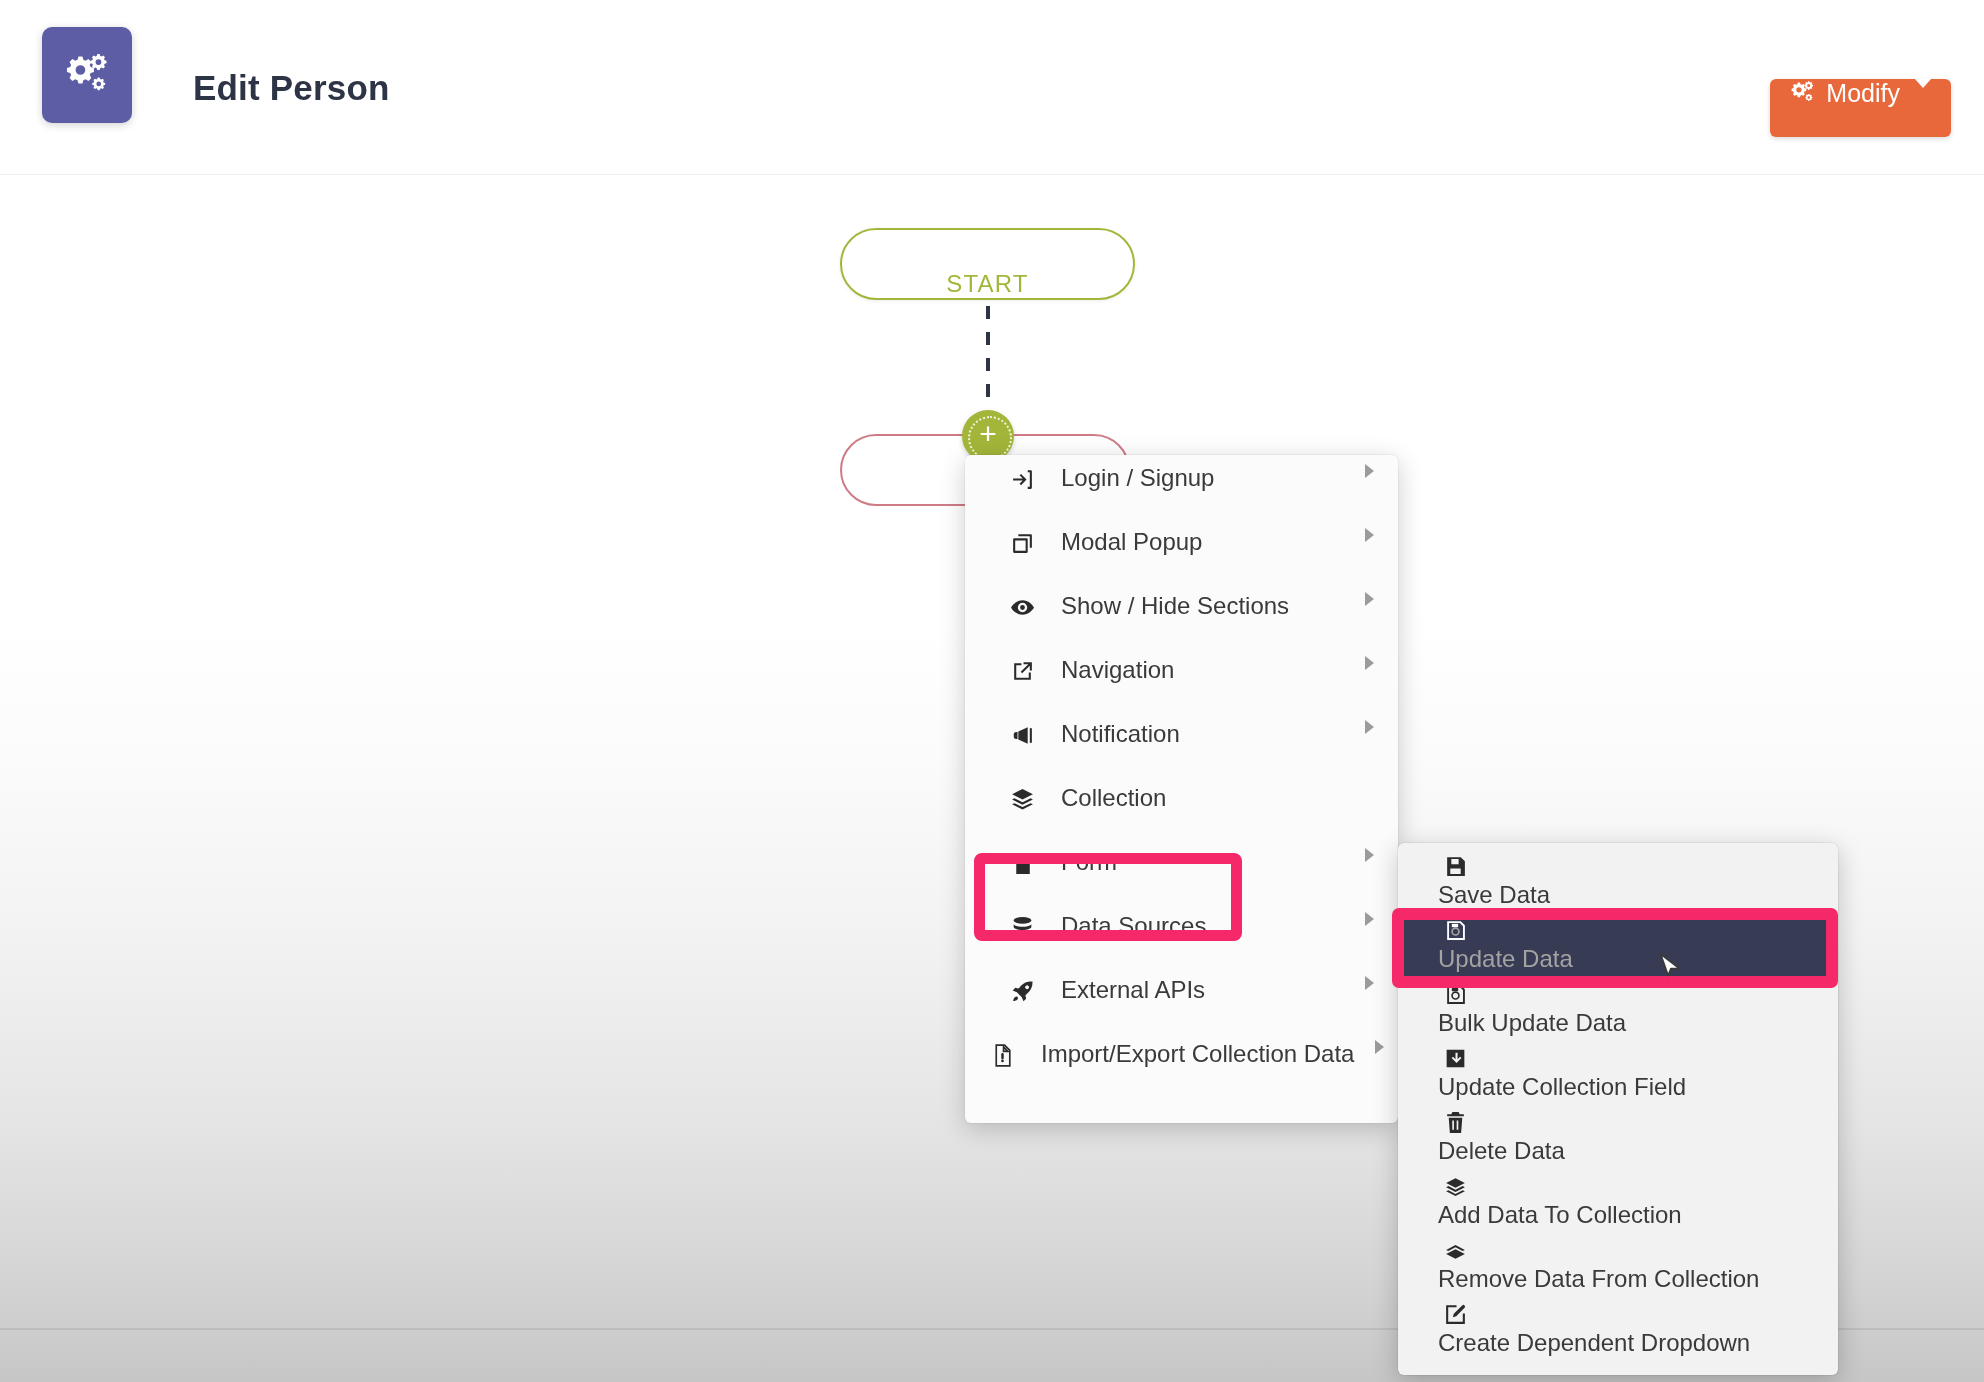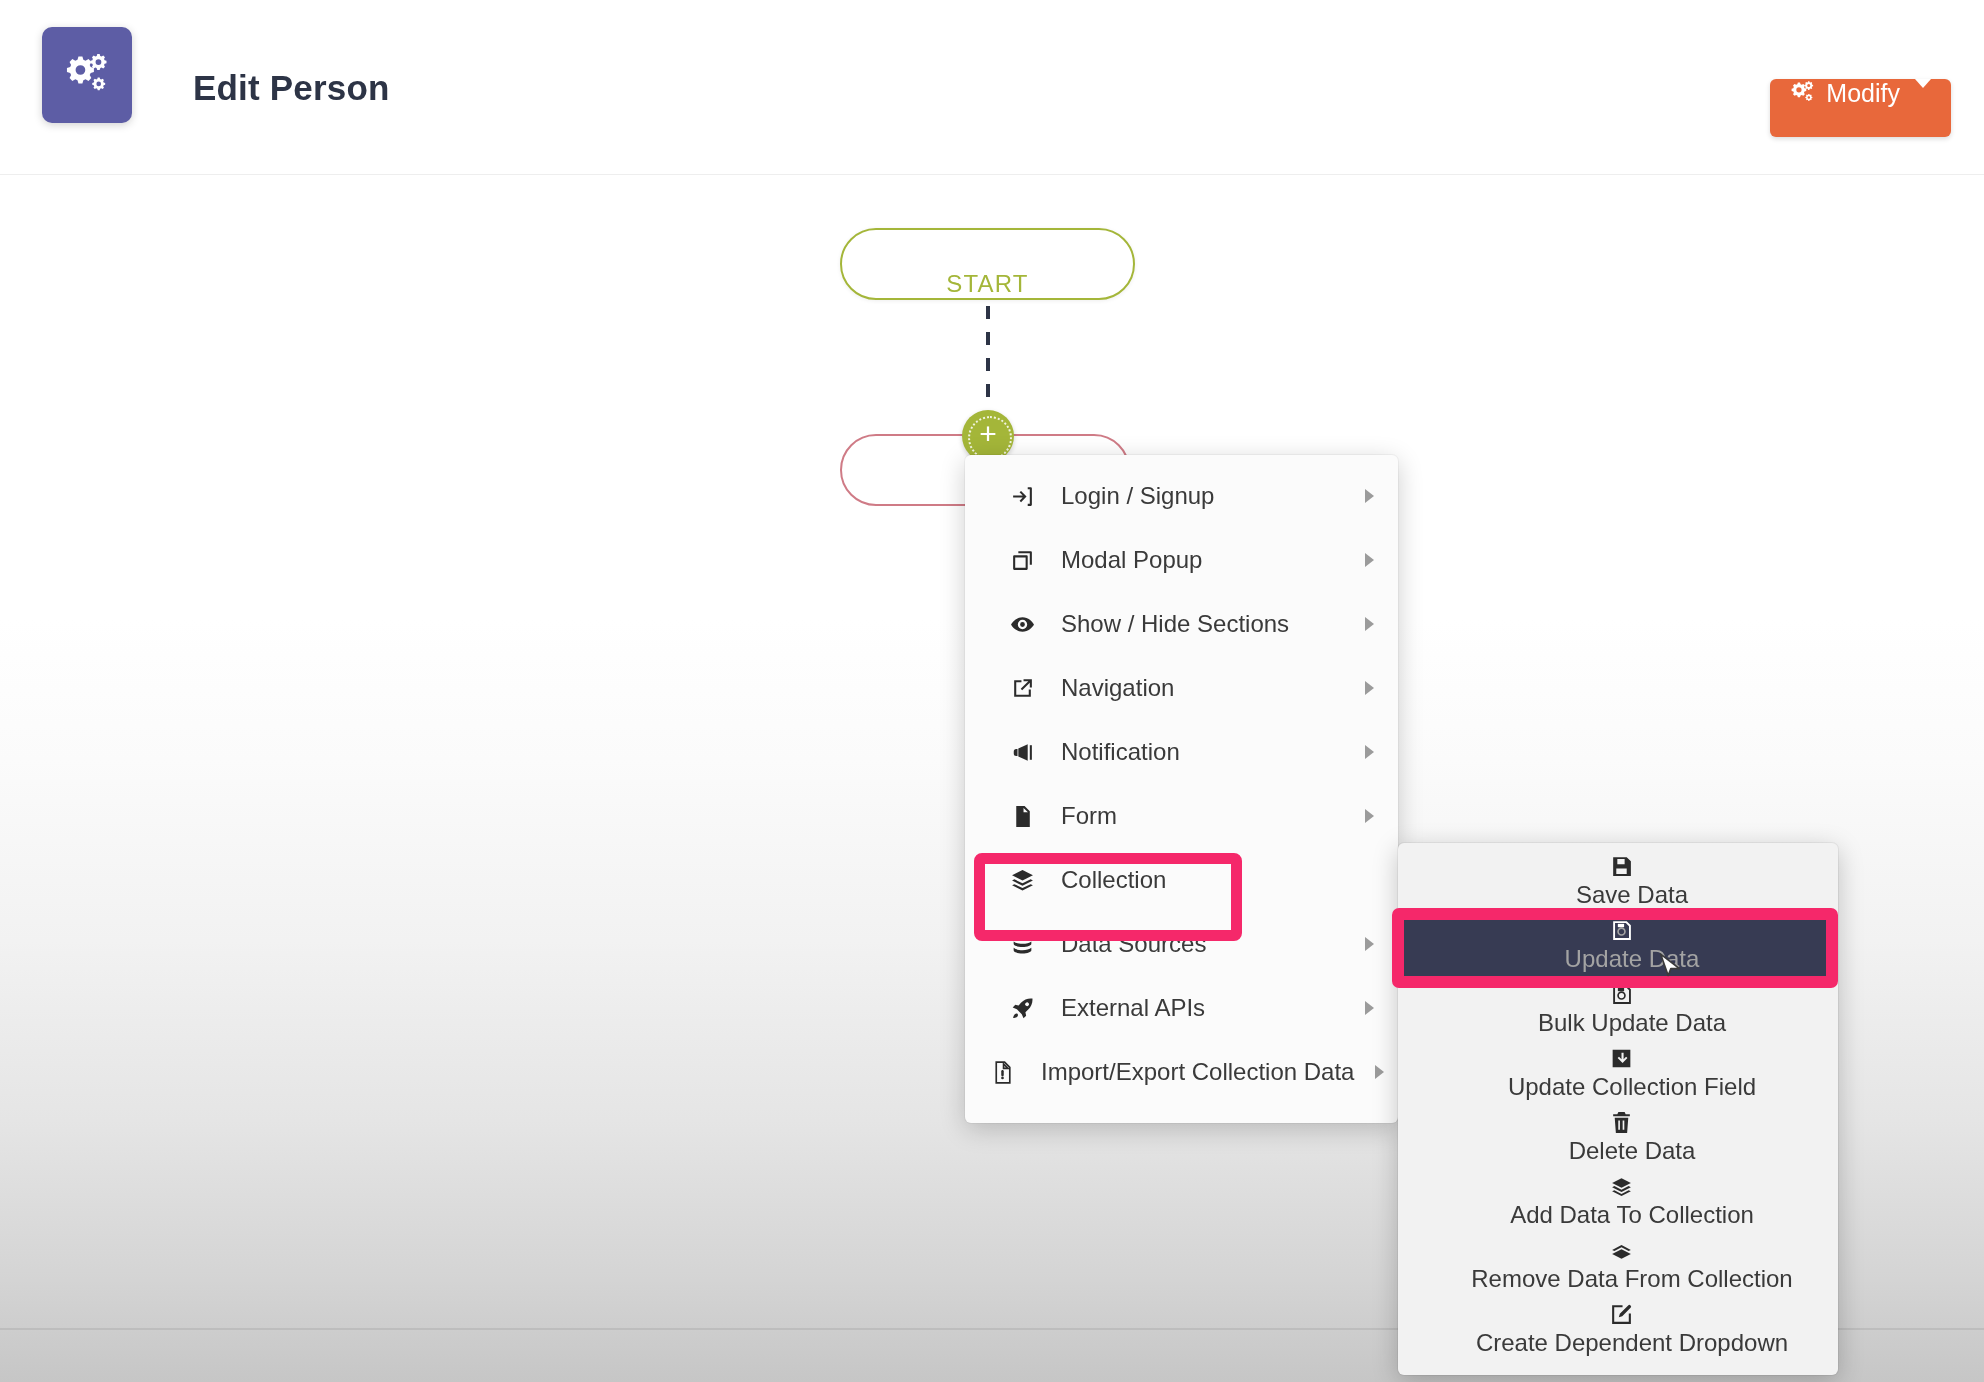--- a/index.html
+++ b/index.html
@@ -130,21 +130,21 @@
     width: 433px; height: 668px;
     background: #fbfbfb;
     border-radius: 6px;
     box-shadow: 0 6px 26px rgba(0,0,0,.20), 0 0 0 1px rgba(0,0,0,.04);
     padding-top: 9px;
     z-index: 10;
   }
   .menu-item {
     position: relative;
     height: 64px;
-    display: flex; align-items: center;
+    display: flex; align-items: flex-start;
     padding: 0 12px 0 40px;
     cursor: pointer;
     font-size: 24px; color: #3a3a3a;
   }
   .menu-item .mi-icon {
     width: 34px; min-width: 34px; height: 30px;
     display: flex; align-items: center; justify-content: center;
     margin-right: 22px;
   }
   .menu-item .mi-icon svg { width: 25px; height: 25px; fill: #2b2b2b; }
@@ -300,36 +300,36 @@
             <path d="M19 5h2v14h-2z"></path>
           </svg>
       </span>
       <span class="mi-label">Notification</span>
       <span class="mi-arrow"></span>
     </div>
 
     <div class="menu-item">
       <span class="mi-icon">
         <svg viewBox="0 0 24 24">
-            <path d="M6 2h8l5 5v15H6V2zm7 1.8V8h4.2L13 3.8zM8 13h9v2H8v-2zm0 3.5h9v2H8v-2z"></path>
-          </svg>
-      </span>
-      <span class="mi-label">Form</span>
-      <span class="mi-arrow"></span>
-    </div>
-
-    <div class="menu-item">
-      <span class="mi-icon">
-        <svg viewBox="0 0 24 24">
             <path d="M12 2L2 7l10 5 10-5-10-5z"></path>
             <path d="M2 12l10 5 10-5-2.2-1.1L12 14.6 4.2 10.9 2 12z"></path>
             <path d="M2 16.6l10 5 10-5-2.2-1.1L12 19.2l-7.8-3.7L2 16.6z"></path>
           </svg>
       </span>
       <span class="mi-label">Collection</span>
+    </div>
+
+    <div class="menu-item">
+      <span class="mi-icon">
+        <svg viewBox="0 0 24 24">
+            <path d="M6 2h8l5 5v15H6V2zm7 1.8V8h4.2L13 3.8zM8 13h9v2H8v-2zm0 3.5h9v2H8v-2z"></path>
+          </svg>
+      </span>
+      <span class="mi-label">Form</span>
+      <span class="mi-arrow"></span>
     </div>
 
     <div class="menu-item">
       <span class="mi-icon">
         <svg viewBox="0 0 24 24">
             <ellipse cx="12" cy="5.2" rx="8.5" ry="3.2"></ellipse>
             <path d="M3.5 9v2.2c0 1.77 3.8 3.2 8.5 3.2s8.5-1.43 8.5-3.2V9c-1.7 1.5-5 2.3-8.5 2.3S5.2 10.5 3.5 9z"></path>
             <path d="M3.5 15.2v2.2c0 1.77 3.8 3.2 8.5 3.2s8.5-1.43 8.5-3.2v-2.2c-1.7 1.5-5 2.3-8.5 2.3s-6.8-.8-8.5-2.3z"></path>
           </svg>
       </span>

